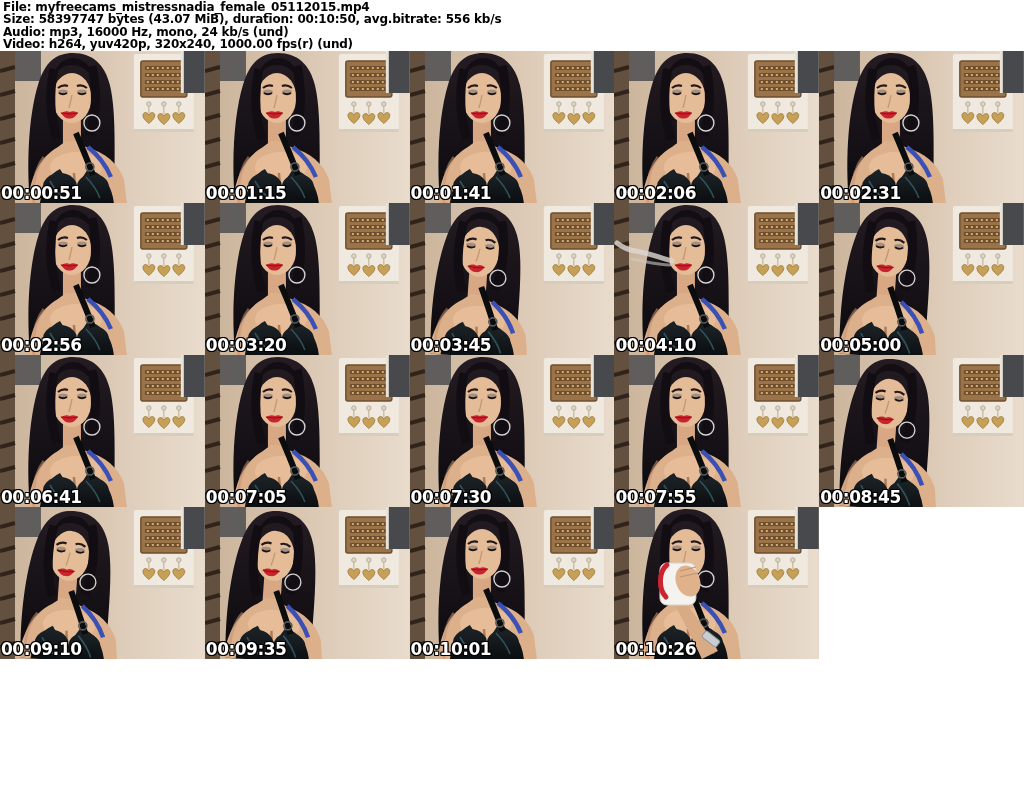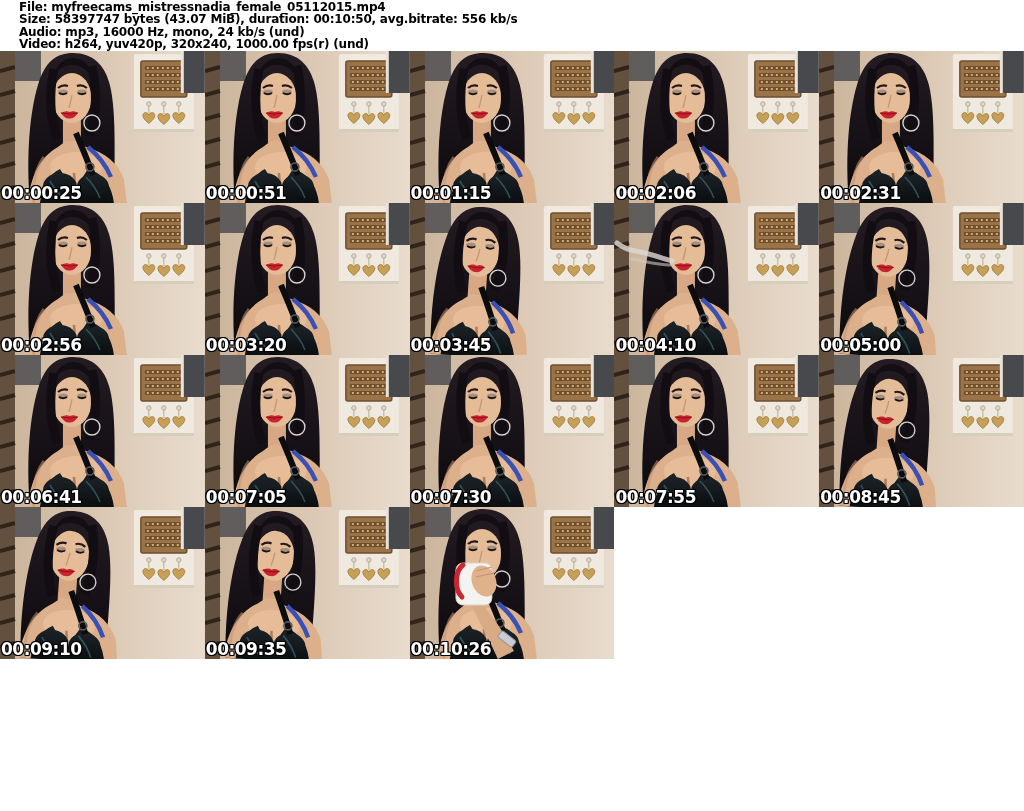--- a/index.html
+++ b/index.html
@@ -6,21 +6,21 @@
   body{
     width:1024px;height:811px;overflow:hidden;
     font-family:"DejaVu Sans","Liberation Sans",sans-serif;
   }
   
   .meta-header{
     box-sizing:border-box;
     width:1024px;height:51px;
     background:var(--header-bg,#fff);
     color:var(--header-text,#000);
-    padding:1px 0 0 19px;
+    padding:1px 0 0 3px;
   }
   .meta-line{
     font-size:12px;
     font-weight:bold;
     line-height:12.4px;
     letter-spacing:-0.2px;
     white-space:nowrap;
   }
   
   .sheet-grid{
@@ -168,29 +168,20 @@
 </div>
 
 <header class="meta-header">
   <div class="meta-line">File: myfreecams_mistressnadia_female_05112015.mp4</div>
   <div class="meta-line">Size: 58397747 bytes (43.07 MiB), duration: 00:10:50, avg.bitrate: 556 kb/s</div>
   <div class="meta-line">Audio: mp3, 16000 Hz, mono, 24 kb/s (und)</div>
   <div class="meta-line">Video: h264, yuv420p, 320x240, 1000.00 fps(r) (und)</div>
 </header>
 
 <section class="sheet-grid">
-  <figure class="cell v-default">
-    <svg class="thumb" viewBox="0 0 205 152" preserveAspectRatio="none" aria-hidden="true">
-      <use href="#scene-bg"></use>
-      <use class="fig" href="#scene-figure"></use>
-      <use class="ov ov-smoke" href="#ov-smoke-def"></use>
-      <use class="ov ov-mug" href="#ov-mug-def"></use>
-    </svg>
-    <figcaption class="ts">00:00:25</figcaption>
-  </figure>
 
   <figure class="cell v-default">
     <svg class="thumb" viewBox="0 0 205 152" preserveAspectRatio="none" aria-hidden="true">
       <use href="#scene-bg"></use>
       <use class="fig" href="#scene-figure"></use>
       <use class="ov ov-smoke" href="#ov-smoke-def"></use>
       <use class="ov ov-mug" href="#ov-mug-def"></use>
     </svg>
     <figcaption class="ts">00:00:51</figcaption>
   </figure>
@@ -198,20 +189,29 @@
   <figure class="cell v-default">
     <svg class="thumb" viewBox="0 0 205 152" preserveAspectRatio="none" aria-hidden="true">
       <use href="#scene-bg"></use>
       <use class="fig" href="#scene-figure"></use>
       <use class="ov ov-smoke" href="#ov-smoke-def"></use>
       <use class="ov ov-mug" href="#ov-mug-def"></use>
     </svg>
     <figcaption class="ts">00:01:15</figcaption>
   </figure>
 
+  <figure class="cell v-default">
+    <svg class="thumb" viewBox="0 0 205 152" preserveAspectRatio="none" aria-hidden="true">
+      <use href="#scene-bg"></use>
+      <use class="fig" href="#scene-figure"></use>
+      <use class="ov ov-smoke" href="#ov-smoke-def"></use>
+      <use class="ov ov-mug" href="#ov-mug-def"></use>
+    </svg>
+    <figcaption class="ts">00:01:41</figcaption>
+  </figure>
 
   <figure class="cell v-default">
     <svg class="thumb" viewBox="0 0 205 152" preserveAspectRatio="none" aria-hidden="true">
       <use href="#scene-bg"></use>
       <use class="fig" href="#scene-figure"></use>
       <use class="ov ov-smoke" href="#ov-smoke-def"></use>
       <use class="ov ov-mug" href="#ov-mug-def"></use>
     </svg>
     <figcaption class="ts">00:02:06</figcaption>
   </figure>
@@ -344,20 +344,29 @@
   <figure class="cell v-tilt">
     <svg class="thumb" viewBox="0 0 205 152" preserveAspectRatio="none" aria-hidden="true">
       <use href="#scene-bg"></use>
       <use class="fig" href="#scene-figure"></use>
       <use class="ov ov-smoke" href="#ov-smoke-def"></use>
       <use class="ov ov-mug" href="#ov-mug-def"></use>
     </svg>
     <figcaption class="ts">00:09:35</figcaption>
   </figure>
 
+  <figure class="cell v-default">
+    <svg class="thumb" viewBox="0 0 205 152" preserveAspectRatio="none" aria-hidden="true">
+      <use href="#scene-bg"></use>
+      <use class="fig" href="#scene-figure"></use>
+      <use class="ov ov-smoke" href="#ov-smoke-def"></use>
+      <use class="ov ov-mug" href="#ov-mug-def"></use>
+    </svg>
+    <figcaption class="ts">00:10:01</figcaption>
+  </figure>
 
   <figure class="cell v-mug">
     <svg class="thumb" viewBox="0 0 205 152" preserveAspectRatio="none" aria-hidden="true">
       <use href="#scene-bg"></use>
       <use class="fig" href="#scene-figure"></use>
       <use class="ov ov-smoke" href="#ov-smoke-def"></use>
       <use class="ov ov-mug" href="#ov-mug-def"></use>
     </svg>
     <figcaption class="ts">00:10:26</figcaption>
   </figure>

